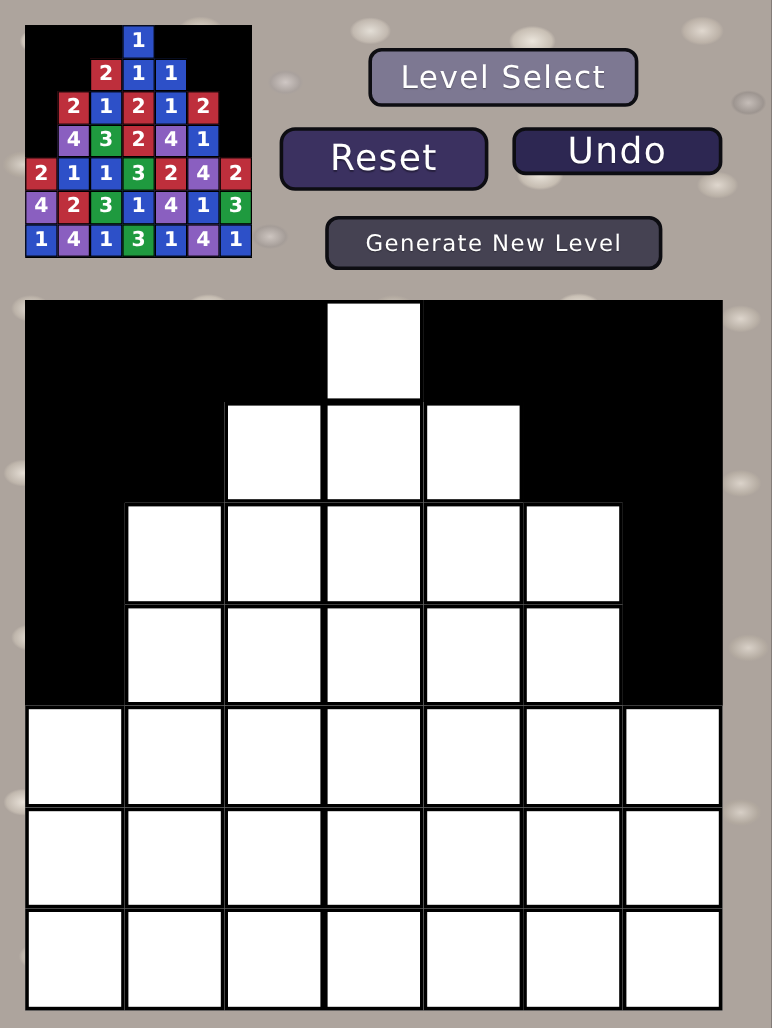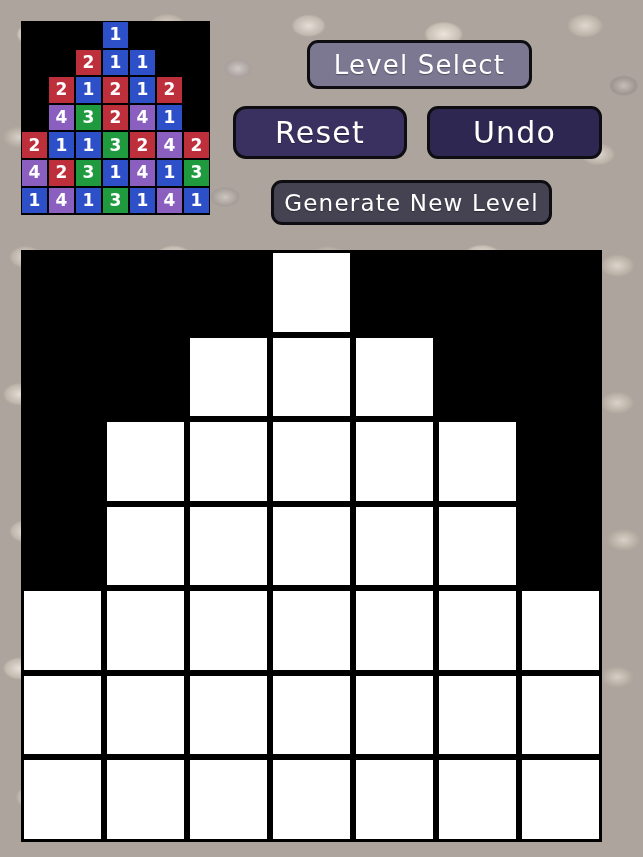--- a/index.html
+++ b/index.html
@@ -142,29 +142,29 @@
   }
   #btn-reset {
     left: 233px; top: 106px;
     width: 174px; height: 53px;
     background: #3b3160;
     font-size: 30px;
     border-radius: 13px;
   }
   #btn-undo {
     left: 427px; top: 106px;
-    width: 175px; height: 53px;
+    width: 175px; height: 40px;
     background: #2d2752;
     font-size: 30px;
   }
   #btn-generate {
     left: 271px; top: 180px;
     width: 281px; height: 45px;
     background: #454252;
-    font-size: 23px;
+    font-size: 19px;
   }
 
   
   #main-grid {
     position: absolute;
     left: 21px;
     top: 250px;
     width: 581px;
     height: 592px;
     background: #000000;

